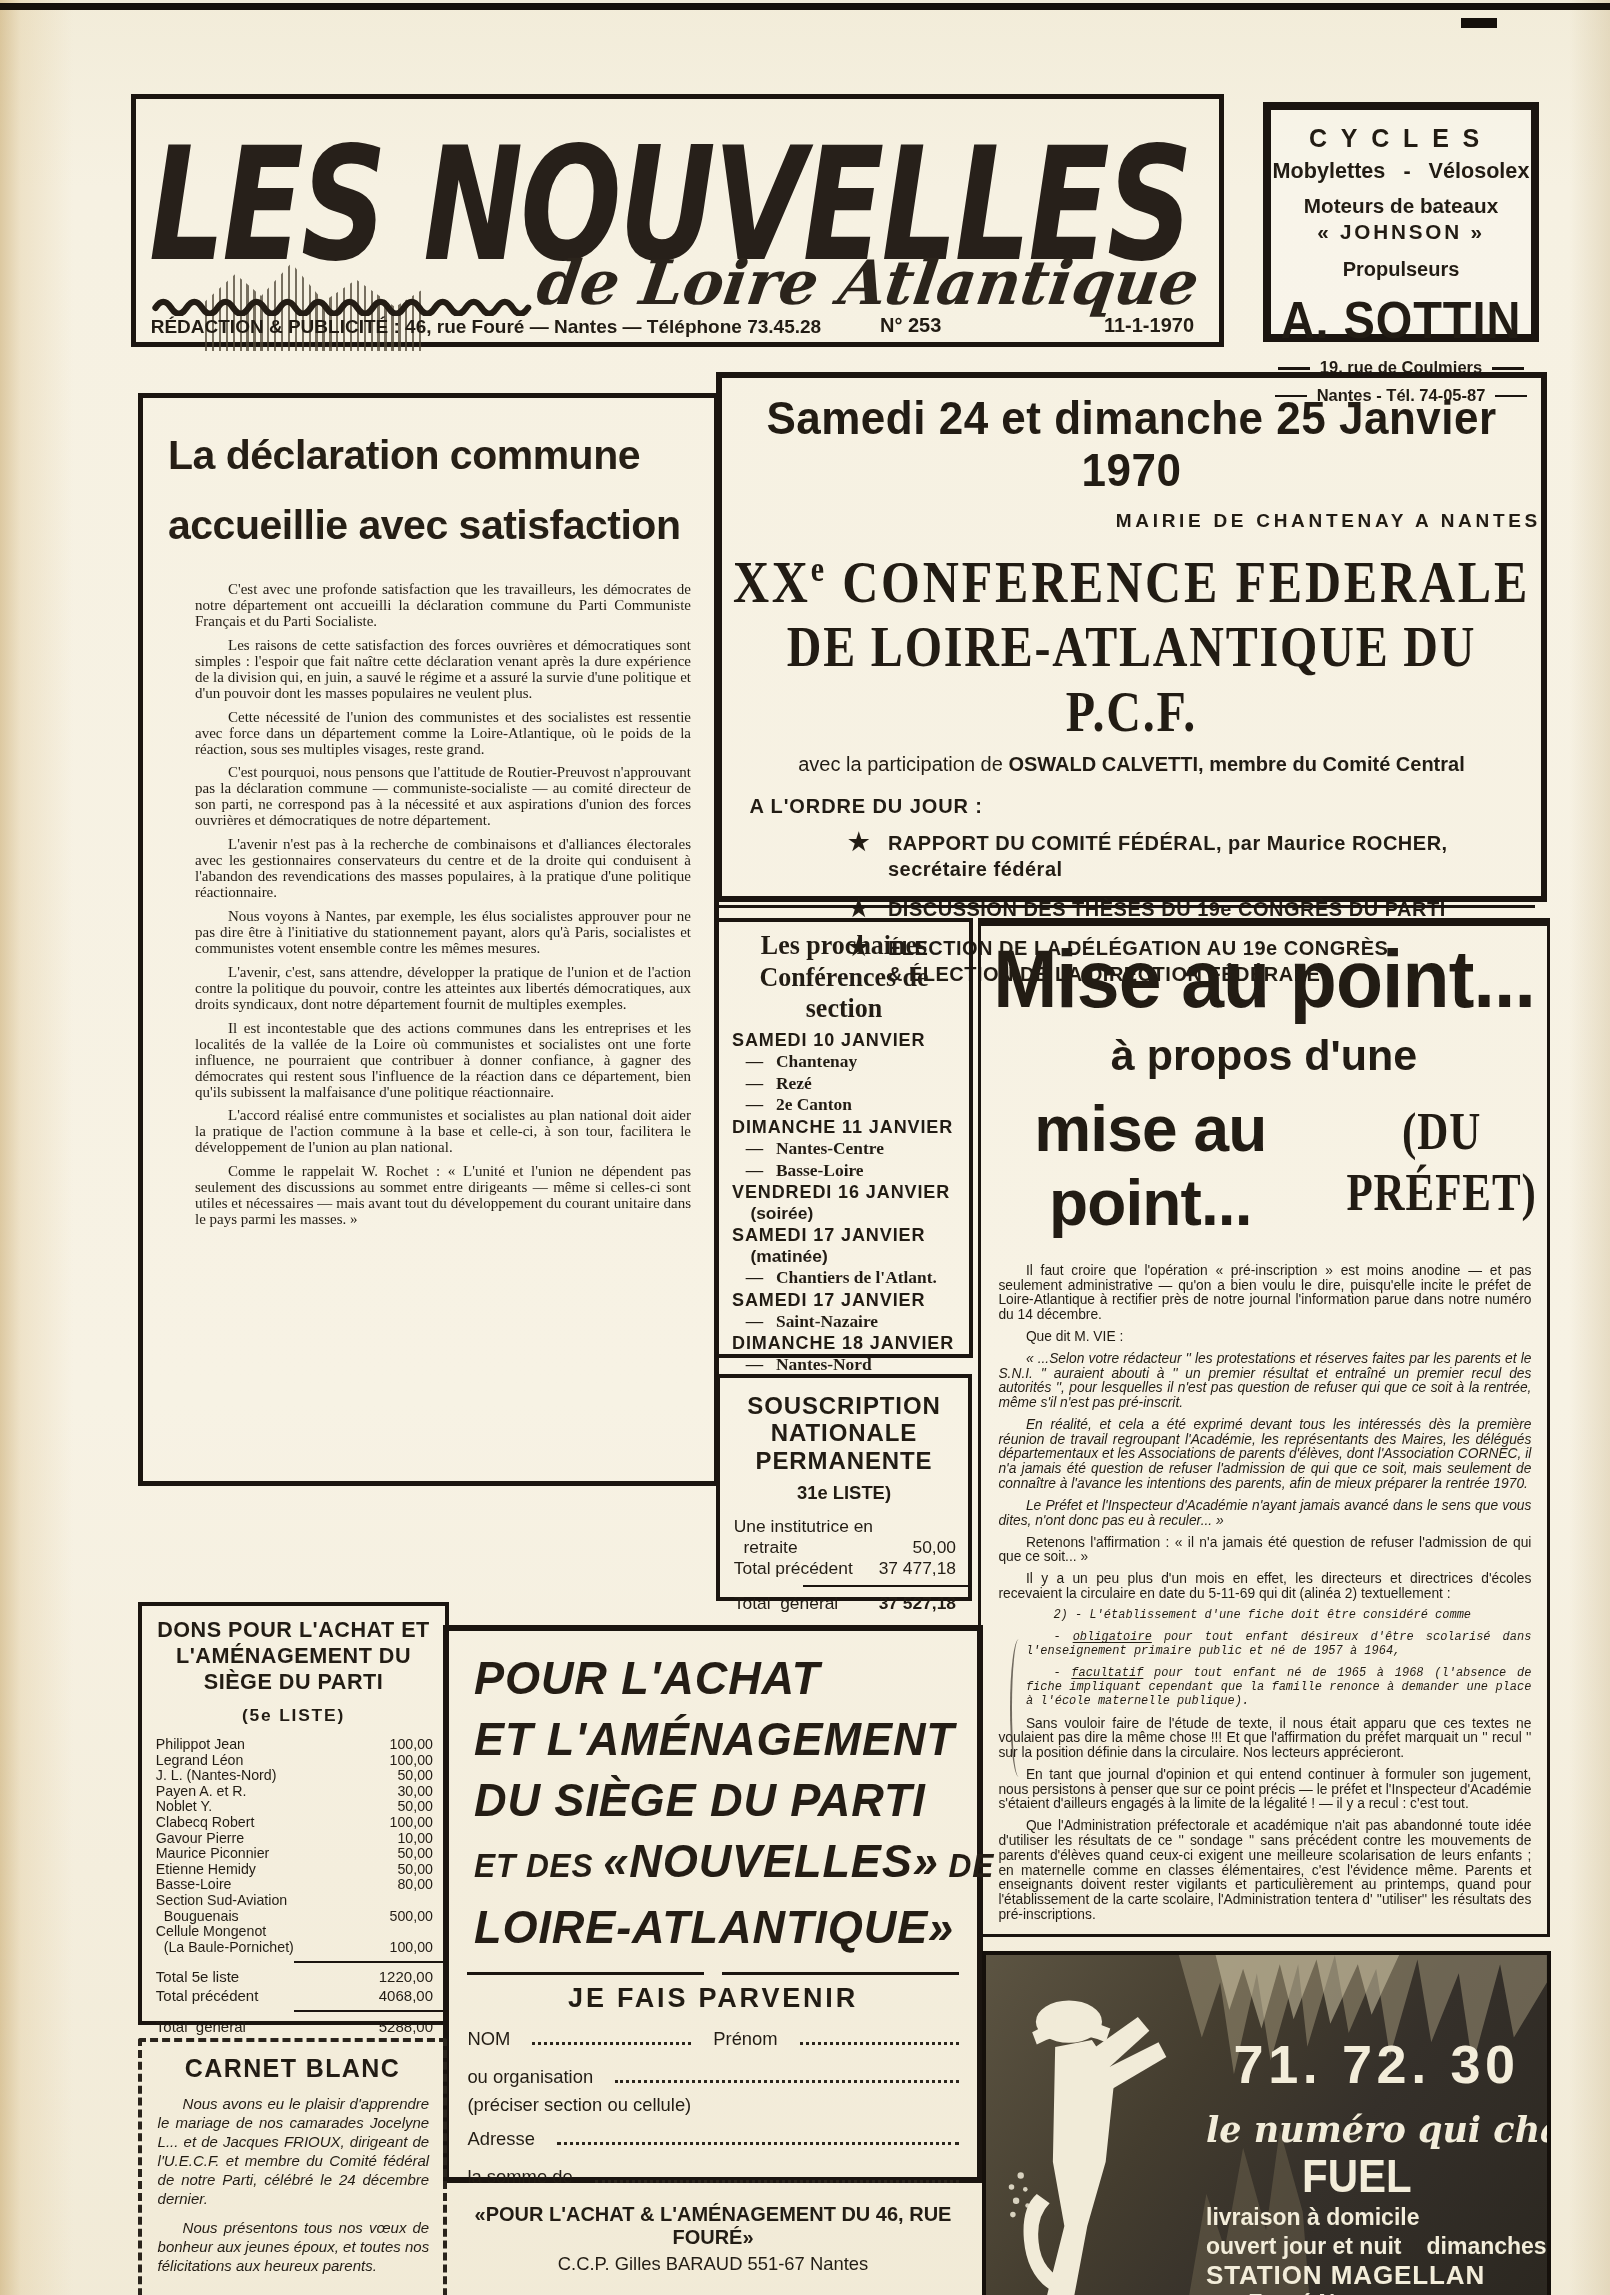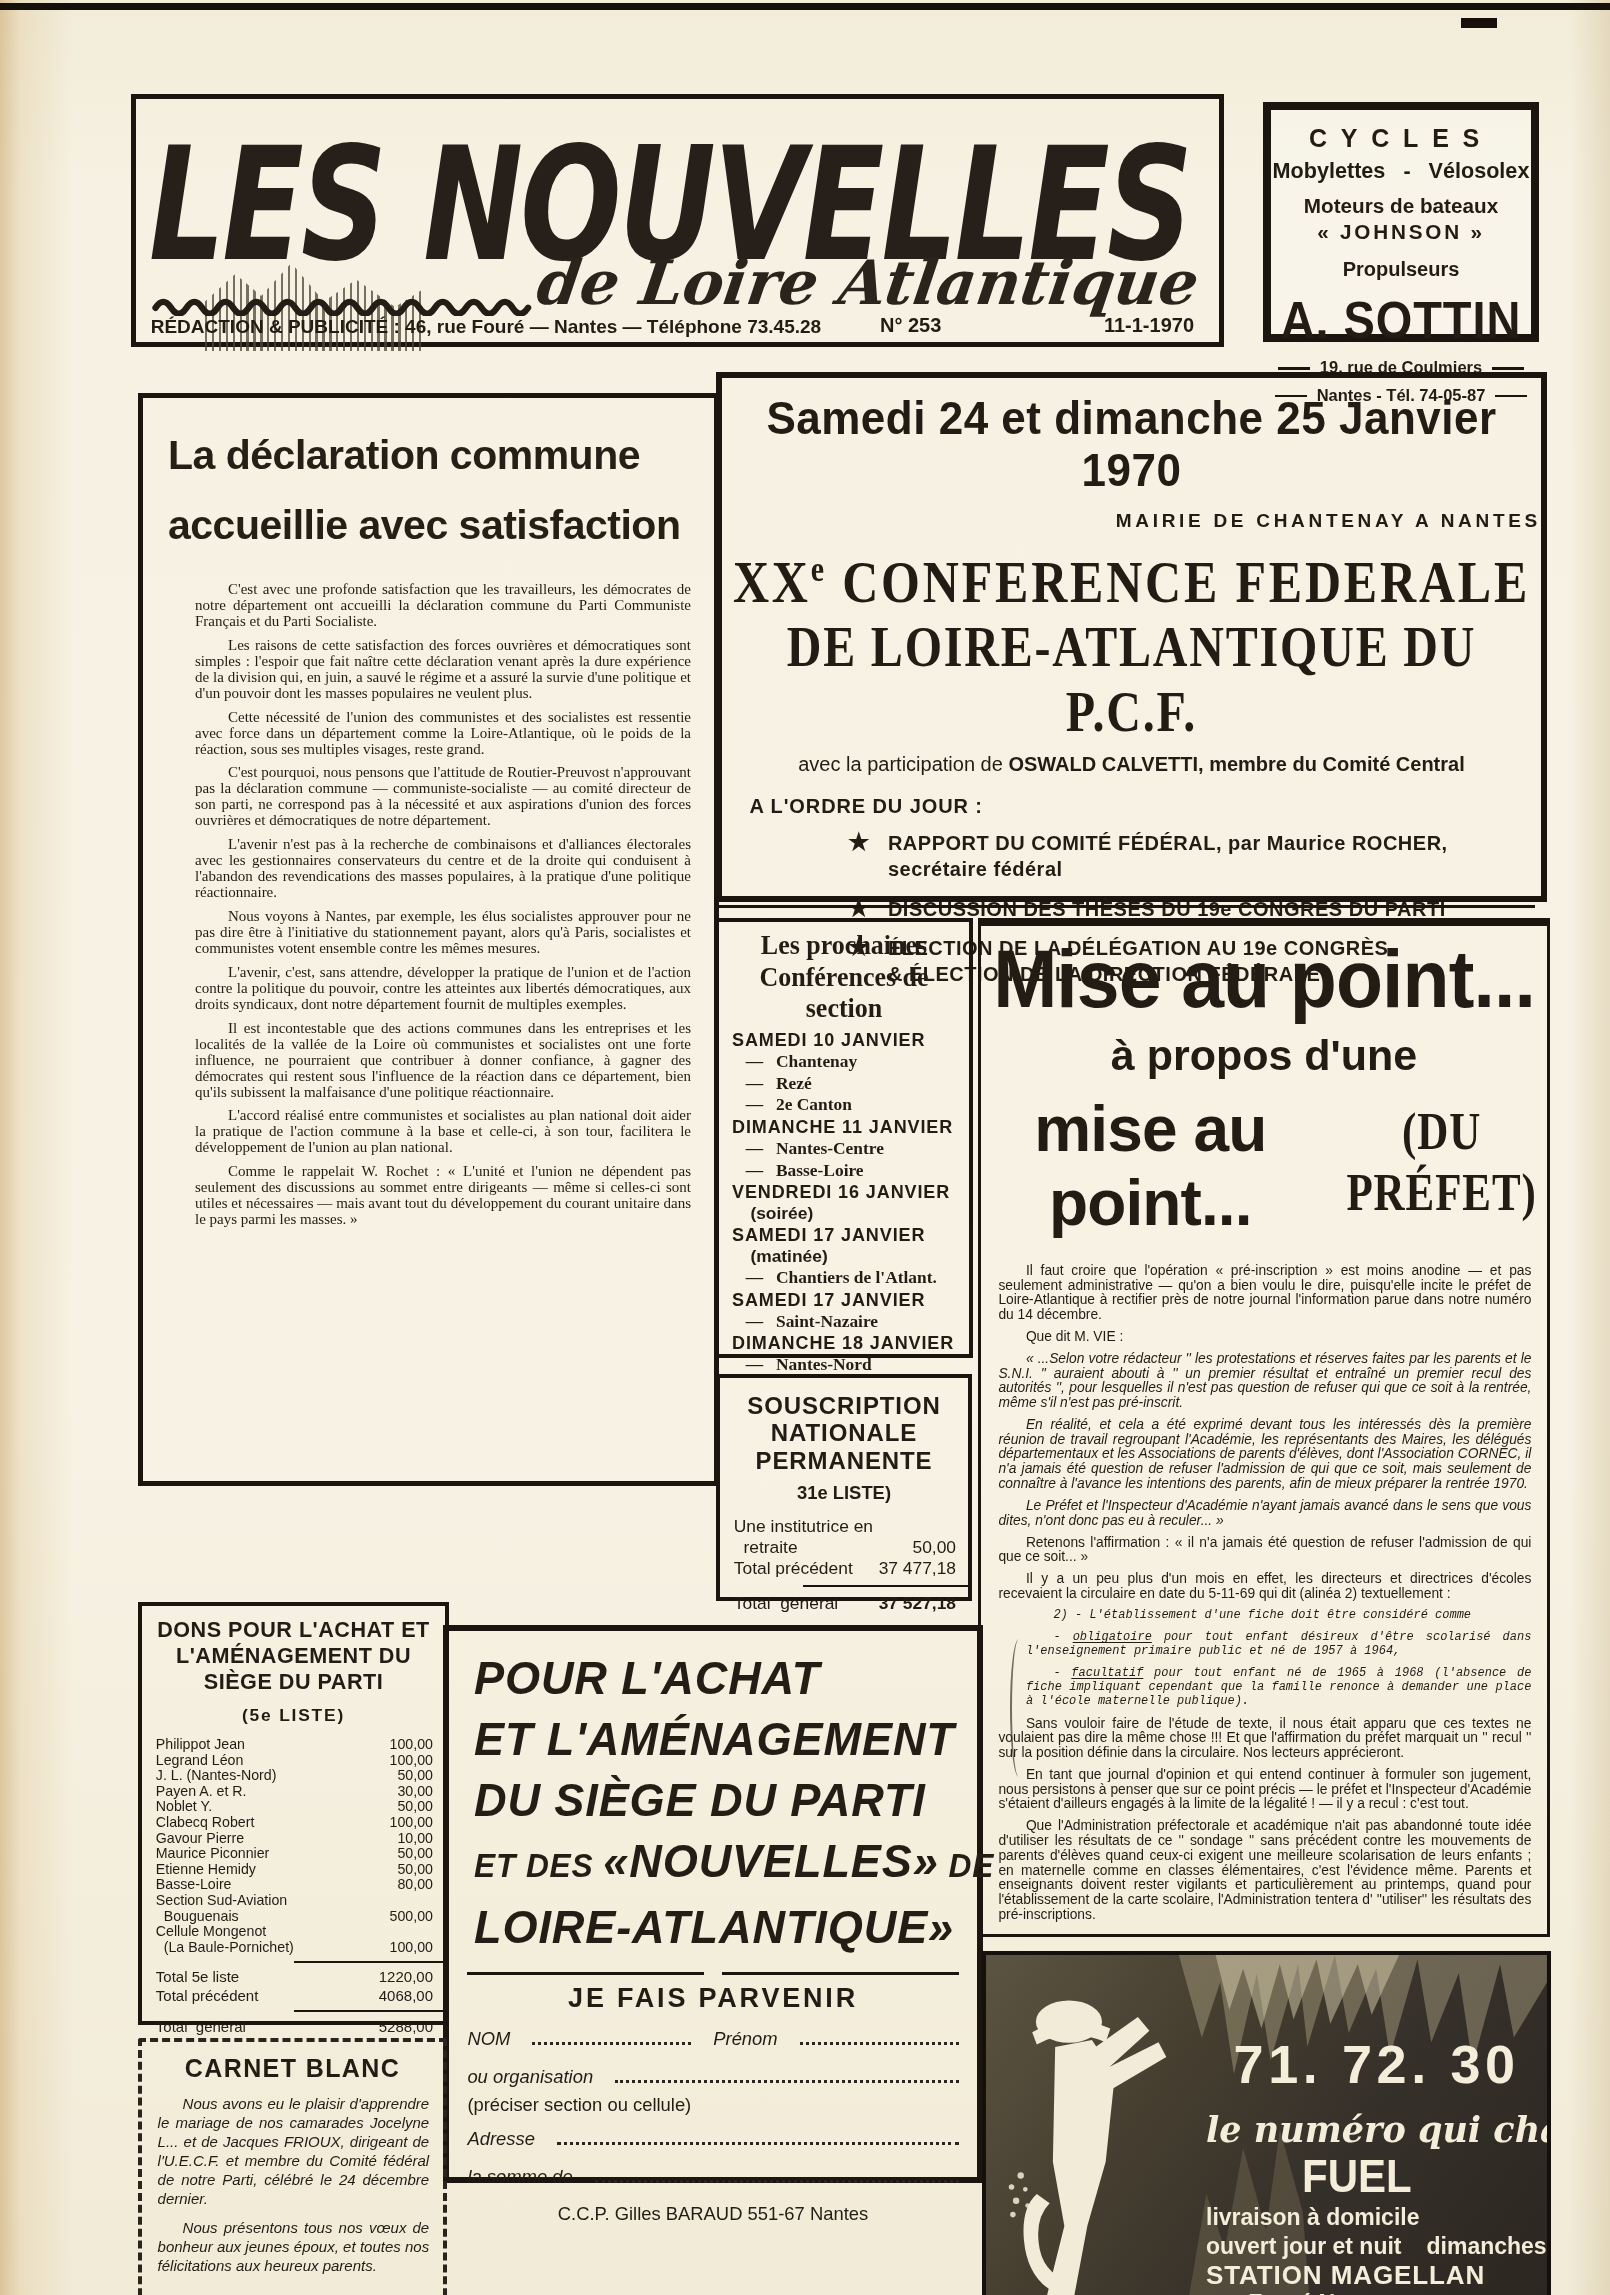--- a/index.html
+++ b/index.html
@@ -108,21 +108,21 @@
   
   .achatbox{left:443px;top:1625px;width:528px;height:546px;border-width:6px;}
   .a-lines{padding:15.6px 0 0 25px;text-align:left;}
   .a-line{font-family:"Liberation Sans",sans-serif;font-weight:bold;font-style:italic;
     font-size:47px;line-height:61px;letter-spacing:0.9px;transform:scaleX(.96);transform-origin:left;white-space:nowrap;color:#241d15;}
   .a-line .small{font-size:33px;}
   .a-jfp-row{display:flex;align-items:center;gap:18.4px;margin:15.6px 18.4px 0 18.4px;}
   .a-jfp-row .rule{height:2.8px;background:#1b1510;flex:1;}
   .a-jfp{font-size:27px;letter-spacing:2.8px;margin-top:8.3px;}
   .a-form{padding:13.8px 18.4px 0 18.4px;font-family:"Liberation Sans",sans-serif;font-size:18.4px;}
-  .f-line{display:flex;align-items:baseline;gap:22px;margin-bottom:15.6px;font-style:italic;}
+  .f-line{display:flex;align-items:baseline;gap:22px;margin-bottom:15.6px;}
   .f-dots{flex:1;border-bottom:3.2px dotted #2a241c;height:13.8px;}
   .f-note{margin:-9.2px 0 12px 0;font-size:18.4px;}
   .a-footer1{font-size:20px;margin-top:2.8px;}
   .a-footer2{font-size:18.4px;margin-top:3.7px;}
   
   .carnetbox{left:138px;top:2038px;width:301px;height:286px;border:4.1px dashed #2a241c;border-radius:2.8px;}
   .cb-title{font-size:25px;letter-spacing:1.4px;padding-top:12px;}
   .cb-body{padding:11px 13.8px 0 15.6px;font-family:"Liberation Sans",sans-serif;font-style:italic;
     font-size:15px;line-height:19px;}
   .cb-body p{margin:0 0 10px 0;text-indent:25px;}
@@ -469,20 +469,21 @@
       </div>
       <div class="f-note">(préciser section ou cellule)</div>
       <div class="f-line">
         <span>Adresse</span>
           <span class="f-dots"></span>
       </div>
       <div class="f-line">
         <span>la somme de</span>
           <span class="f-dots"></span>
       </div>
+      <div class="a-footer1 ctr b">«POUR L'ACHAT &amp; L'AMÉNAGEMENT DU 46, RUE FOURÉ»</div>
       <div class="a-footer2 ctr">C.C.P. Gilles BARAUD 551-67 Nantes</div>
     </div>
   </div>
 
   <div class="carnetbox abs">
     <div class="cb-title ctr sans b">CARNET BLANC</div>
     <div class="cb-body just">
       <p>Nous avons eu le plaisir d'apprendre le mariage de nos camarades Jocelyne L... et de Jacques FRIOUX, dirigeant de l'U.E.C.F. et membre du Comité fédéral de notre Parti, célébré le 24 décembre dernier.</p>
       <p>Nous présentons tous nos vœux de bonheur aux jeunes époux, et toutes nos félicitations aux heureux parents.</p>
     </div>

